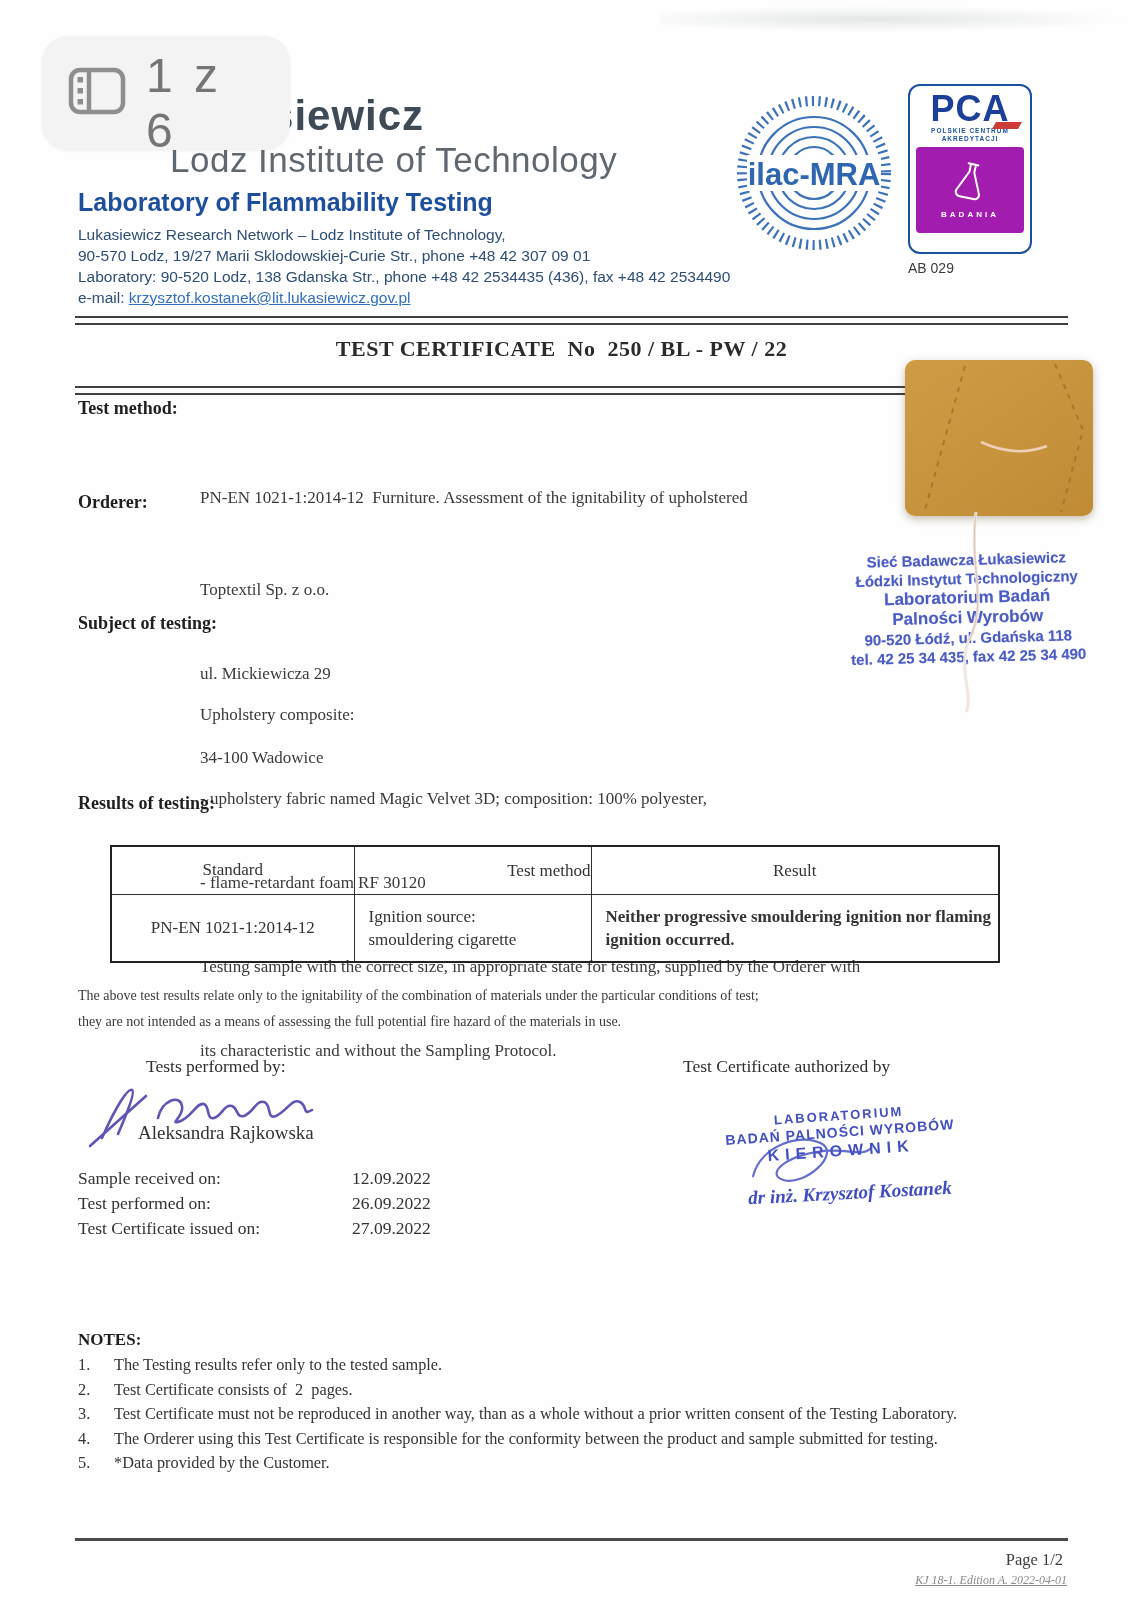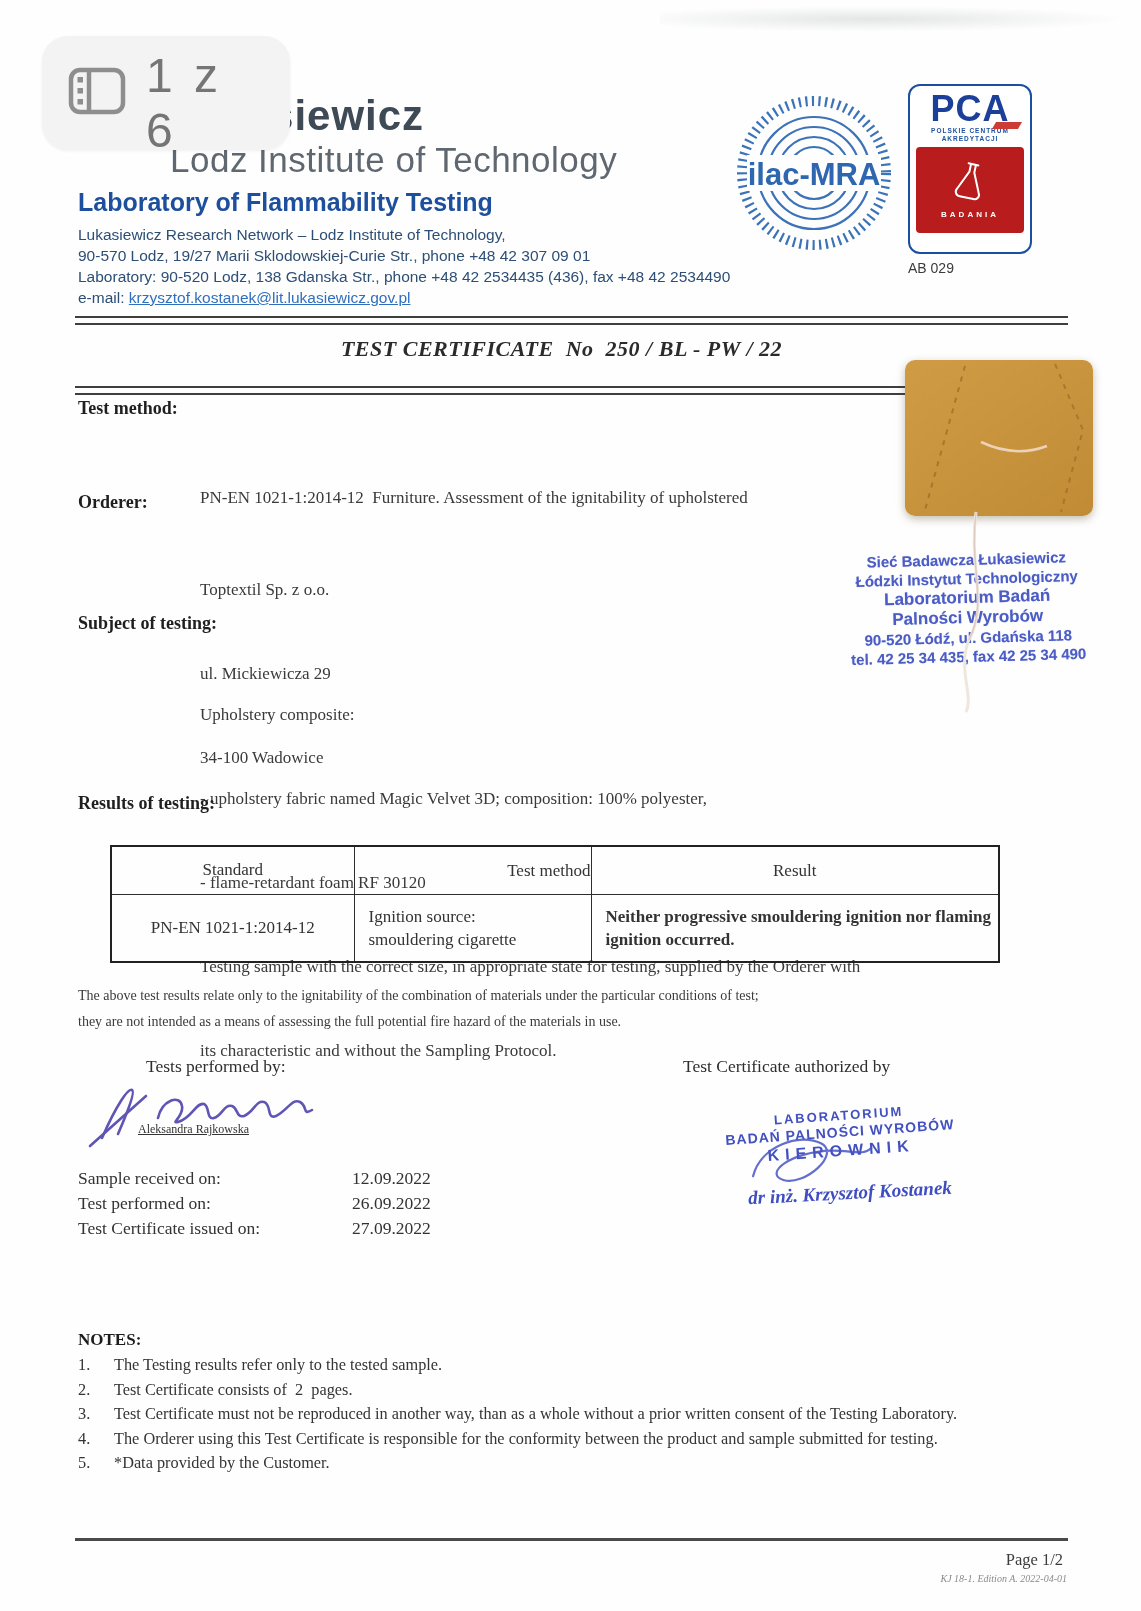--- a/index.html
+++ b/index.html
@@ -36,32 +36,32 @@
 
   
   .ilac { position:absolute; left:733px; top:92px; }
   
   .pca-card { position:absolute; left:908px; top:84px; width:124px; height:170px;
     background:#fff; border:2px solid #1b4f9f; border-radius:12px; padding:5px 6px 6px;
     font-family:"Liberation Sans", sans-serif; text-align:center; }
   .pca-acronym { font-size:36px; font-weight:bold; color:#1c3f9a; letter-spacing:1px; line-height:36px; position:relative; }
   .pca-red { position:absolute; left:84px; top:36px; width:26px; height:7px; background:#cc3b35; transform:skewX(-30deg); }
   .pca-small { font-size:6.5px; font-weight:bold; color:#1c4f9f; letter-spacing:1px; line-height:8px; }
-  .pca-box { margin-top:4px; height:86px; background:#b91c1c; border-radius:4px;
+  .pca-box { margin-top:4px; height:86px; background:#a21caf; border-radius:4px;
     display:flex; flex-direction:column; align-items:center; justify-content:center; }
   .pca-box-label { color:#fff; font-size:8px; letter-spacing:3px; margin-top:5px; font-weight:bold; }
   .ab { position:absolute; left:908px; top:260px; width:124px; text-align:left;
     font-family:"Liberation Sans", sans-serif; font-size:14px; color:#3c3c3c; }
 
   .double-rule { position:absolute; left:75px; width:993px; height:9px;
     border-top:2.5px solid #3f3f3f; border-bottom:2.5px solid #3f3f3f; }
   #rule1 { top:316px; } #rule2 { top:386px; }
 
   .cert-title { position:absolute; left:0; top:336px; width:1123px; text-align:center;
-    font-size:22px; font-weight:bold; color:#2b2b2b; white-space:pre-wrap; letter-spacing:0.5px;font-style:italic; }
+    font-size:22px; font-weight:bold; color:#2b2b2b; white-space:pre-wrap; letter-spacing:0.5px; }
 
   
   .swatch { position:absolute; left:905px; top:360px; width:188px; height:156px; z-index:6;
     background:linear-gradient(145deg,#cf9c45,#c18b36); border-radius:10px;
     box-shadow:0 3px 8px rgba(90,70,30,.35); }
   .thread { position:absolute; left:928px; top:510px; z-index:7; }
 
   .sec-label { position:absolute; left:78px; font-size:18px; font-weight:bold; color:#1f1f1f; }
   .body-lines { position:absolute; left:200px; font-size:17px; color:#3a3a3a; line-height:28px; white-space:pre-wrap; }
 
@@ -81,21 +81,21 @@
   .rtable .row td { height:68px; }
   .c1 { width:243px; text-align:center; }
   .c2 { width:237px; padding-left:14px; line-height:23px; }
   .c3 { width:408px; padding-left:14px; font-weight:bold; color:#1f1f1f; line-height:23px; }
 
   .disclaimer { position:absolute; left:78px; top:983px; width:945px;
     font-size:14px; line-height:25.5px; color:#3a3a3a; }
 
   .sig-label { position:absolute; top:1056px; font-size:17.5px; color:#2e2e2e; }
   .sig1 { position:absolute; left:88px; top:1076px; z-index:3; }
-  .sig1-name { position:absolute; left:138px; top:1122px; font-size:12px; color:#333;text-decoration:underline; }
+  .sig1-name { position:absolute; left:138px; top:1122px; font-size:19px; color:#333; }
 
   .stamp2 { position:absolute; left:690px; top:1108px; width:300px; text-align:center; z-index:3;
     transform:rotate(-4deg); color:#3847bd; font-family:"Liberation Sans", sans-serif; opacity:.95; }
   .stamp2 .t1 { font-size:13px; font-weight:bold; letter-spacing:2px; line-height:16px; }
   .stamp2 .t2 { font-size:14px; font-weight:bold; letter-spacing:1px; line-height:17px; }
   .stamp2 .t3 { font-size:16px; font-weight:bold; letter-spacing:6px; line-height:20px; }
   .sig2 { position:absolute; left:732px; top:1122px; z-index:4; transform:rotate(-4deg); }
   .stamp2-name { position:absolute; left:700px; top:1182px; width:300px; text-align:center; z-index:3;
     transform:rotate(-3deg); font-size:19px; font-weight:bold; font-style:italic; color:#3f4dc0; }
 
@@ -105,21 +105,21 @@
   .dates .dvalue { }
 
   .notes { position:absolute; left:78px; top:1330px; width:950px; font-size:16.3px; color:#343434; }
   .notes-label { font-weight:bold; font-size:17px; color:#1d1d1d; margin-bottom:3px; }
   .note-item { display:flex; line-height:24.5px; }
   .note-num { width:36px; flex:0 0 36px; }
   .note-text { flex:1; white-space:pre-wrap; }
 
   .foot-rule { position:absolute; left:75px; top:1538px; width:993px; border-top:3px solid #4a4a4a; }
   .page-num { position:absolute; right:78px; top:1550px; font-size:16.5px; color:#3c3c3c; }
-  .edition { position:absolute; right:74px; top:1573px; font-size:10px; font-style:italic; color:#8a8a8a; }
+  .edition { position:absolute; right:74px; top:1573px; font-size:12px; font-style:italic; color:#8a8a8a;text-decoration:underline; }
 </style>
 </head>
 <body>
 
 <div class="page">
   <div class="smudge"></div>
 
   <div class="logo-bar"></div>
   <div class="logo-title">Łukasiewicz</div>
   <div class="logo-sub">Lodz Institute of Technology</div>

